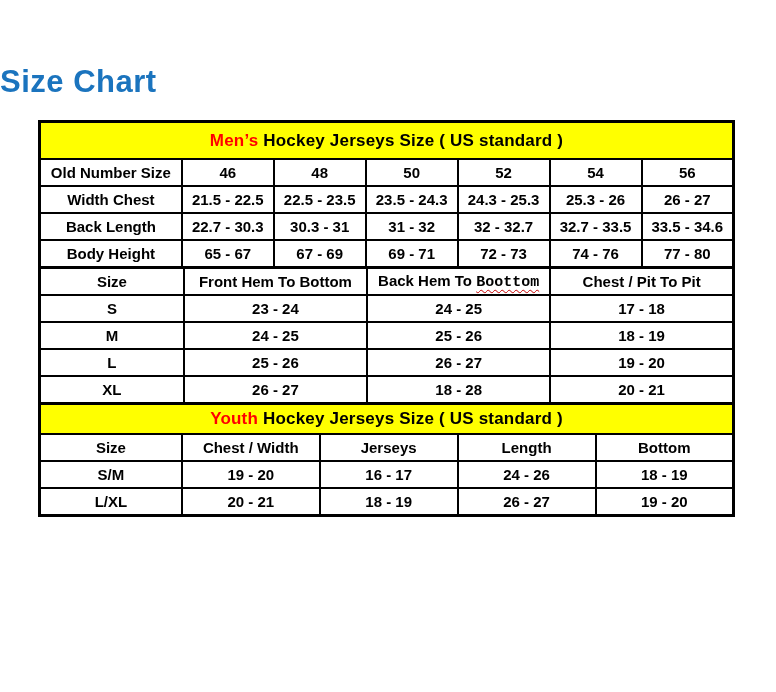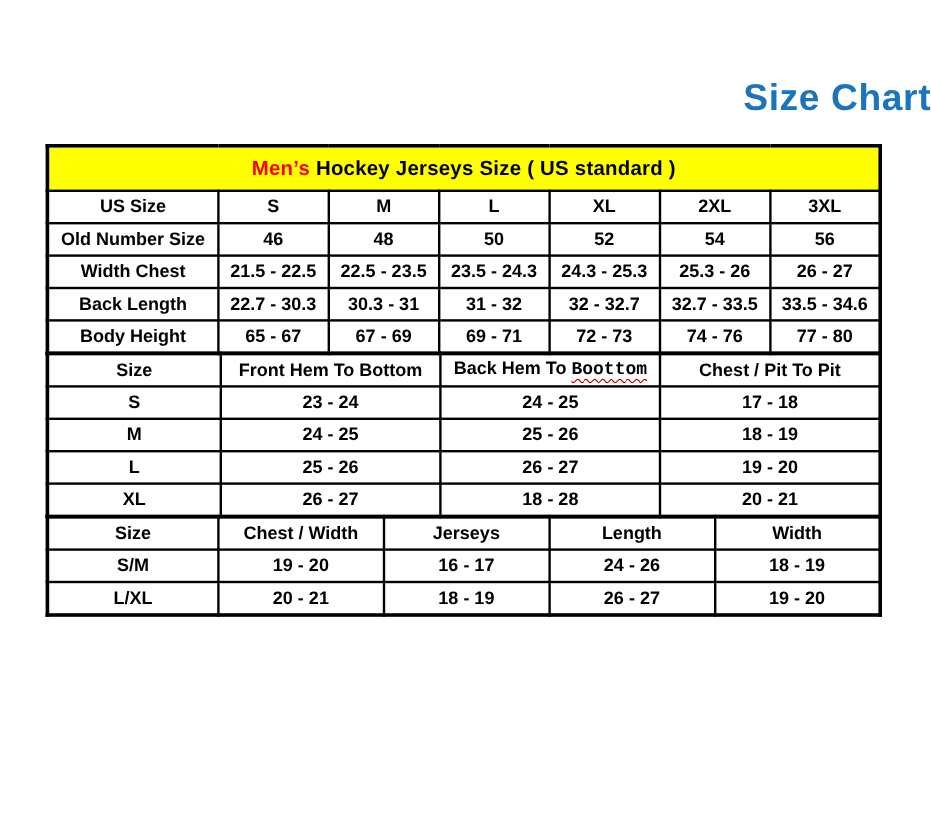--- a/index.html
+++ b/index.html
@@ -1,21 +1,21 @@
 <!DOCTYPE html>
 <html style="--title-blue: #1b74be; --accent-red: #ff0000; --section-yellow: #ffff00; --border-black: #000000; --squiggle-red: #c40000;"><head>
 <meta charset="utf-8">
 <style>
   html,body{margin:0;padding:0;background:#fff;}
   .page{
     position:relative;width:776px;height:692px;background:#ffffff;overflow:hidden;
     font-family:"Liberation Sans",sans-serif;font-weight:bold;color:#000;
   }
   .title{
-    position:absolute;top:64px;left:0;width:776px;text-align:right;
+    position:absolute;top:64px;left:0;width:776px;text-align:left;
     font-size:31px;font-weight:bold;color:var(--title-blue,#1b74be);letter-spacing:.5px;
   }
   .tables{position:absolute;top:120px;left:38px;width:697px;}
   table.size-table{
     width:100%;border-collapse:collapse;table-layout:fixed;
     border:3px solid var(--border-black,#000);
   }
   table.size-table + table.size-table{margin-top:-3px;}
   .size-table th,.size-table td{
     border:2px solid var(--border-black,#000);
@@ -51,29 +51,20 @@
         <col style="width:13.25%">
           <col style="width:13.25%">
           <col style="width:13.25%">
         <col style="width:13.25%">
           <col style="width:13.25%">
           <col style="width:13.25%">
       </colgroup>
       <tbody>
         <tr class="sec-row">
           <th colspan="7"><span class="red">Men’s</span><span> Hockey Jerseys Size ( US standard )</span></th>
-        </tr>
-        <tr>
-          <th>US Size</th>
-          <th>S</th>
-          <th>M</th>
-          <th>L</th>
-          <th>XL</th>
-          <th>2XL</th>
-          <th>3XL</th>
         </tr>
         <tr>
           <td>Old Number Size</td>
           <td>46</td>
           <td>48</td>
           <td>50</td>
           <td>52</td>
           <td>54</td>
           <td>56</td>
         </tr>
@@ -150,26 +141,29 @@
 
     <table class="size-table" id="youth-table">
       <colgroup>
         <col style="width:20.5%">
           <col style="width:19.875%">
           <col style="width:19.875%">
           <col style="width:19.875%">
           <col style="width:19.875%">
       </colgroup>
       <tbody>
+        <tr class="sec-row">
+          <th colspan="5"><span class="red">Youth</span><span> Hockey Jerseys Size ( US standard )</span></th>
+        </tr>
         <tr>
           <th>Size</th>
           <th>Chest / Width</th>
           <th>Jerseys</th>
           <th>Length</th>
-          <th>Width</th>
+          <th>Bottom</th>
         </tr>
         <tr>
           <td>S/M</td>
           <td>19 - 20</td>
           <td>16 - 17</td>
           <td>24 - 26</td>
           <td>18 - 19</td>
         </tr>
         <tr>
           <td>L/XL</td>

